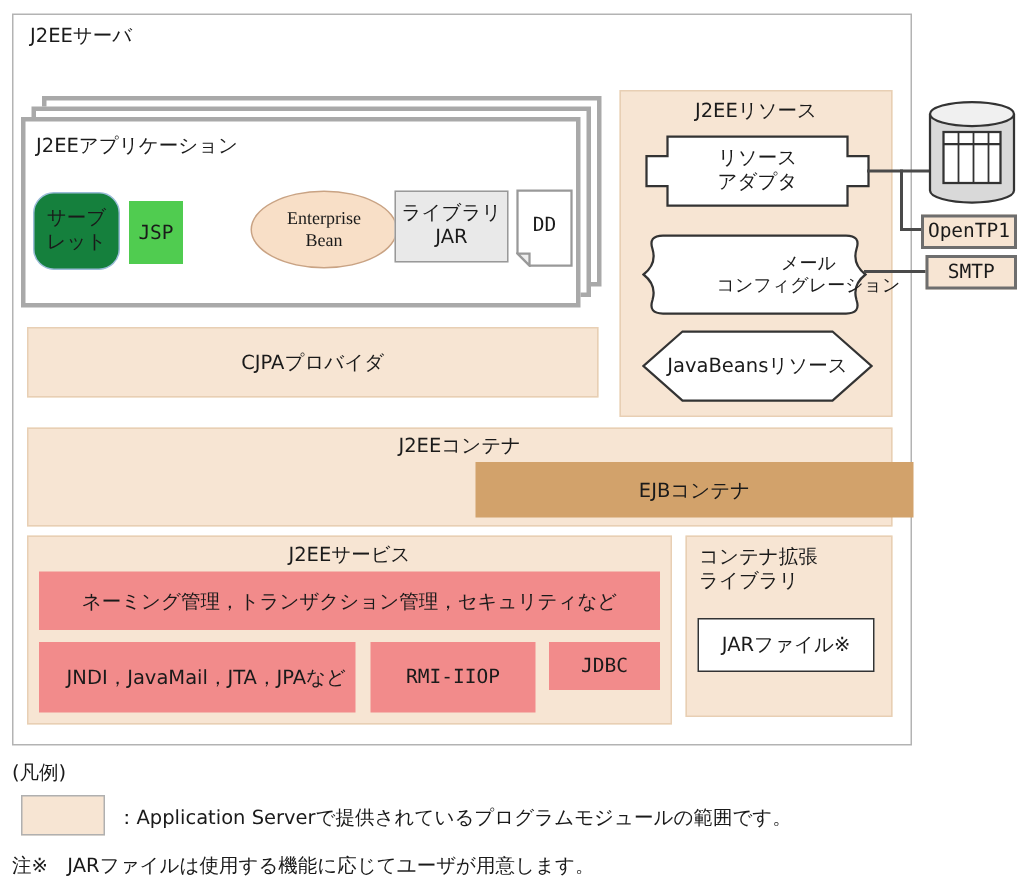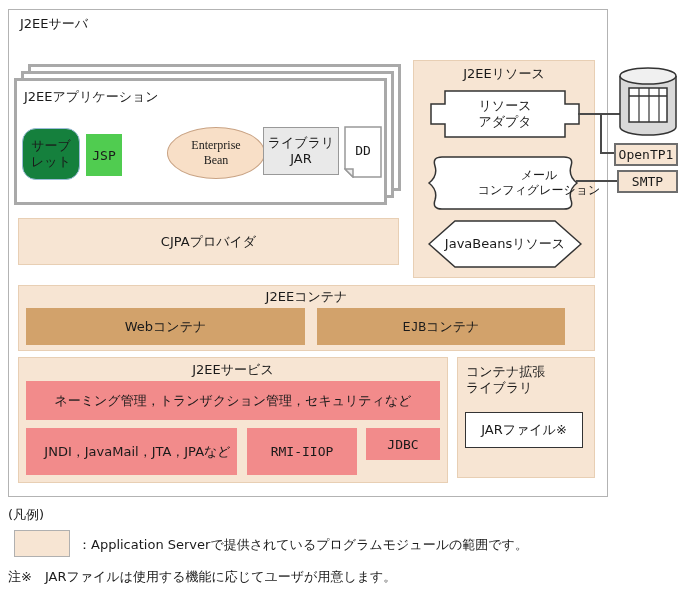--- a/index.html
+++ b/index.html
@@ -111,24 +111,21 @@
 
   <div class="abs center mono extlabel" style="left:614px;top:143px;width:64px;height:23px;">
     <span>OpenTP1</span>
   </div>
   <div class="abs center mono extlabel" style="left:617px;top:170px;width:61px;height:23px;">
     <span>SMTP</span>
   </div>
 
   <div class="abs panel" style="left:18px;top:285px;width:577px;height:66px;"></div>
   <div class="abs center" style="left:18px;top:289px;width:577px;height:16px;">J2EEコンテナ</div>
-  <div class="abs center tanbox" style="left:26px;top:308px;width:279px;height:37px;">
-    <span>Webコンテナ</span>
-  </div>
-  <div class="abs center tanbox" style="left:317px;top:308px;width:248px;height:37px;font-family:Liberation Mono, monospace;">
+  <div class="abs center tanbox" style="left:317px;top:308px;width:292px;height:37px;">
     <span>EJBコンテナ</span>
   </div>
 
   <div class="abs panel" style="left:18px;top:357px;width:430px;height:126px;"></div>
   <div class="abs center" style="left:18px;top:362px;width:430px;height:16px;">J2EEサービス</div>
   <div class="abs center pinkbox" style="left:26px;top:381px;width:414px;height:39px;">
     <span>ネーミング管理，トランザクション管理，セキュリティなど</span>
   </div>
   <div class="abs center pinkbox" style="left:26px;top:428px;width:211px;height:47px;padding-left:12px;">
     <span>JNDI，JavaMail，JTA，JPAなど</span>

